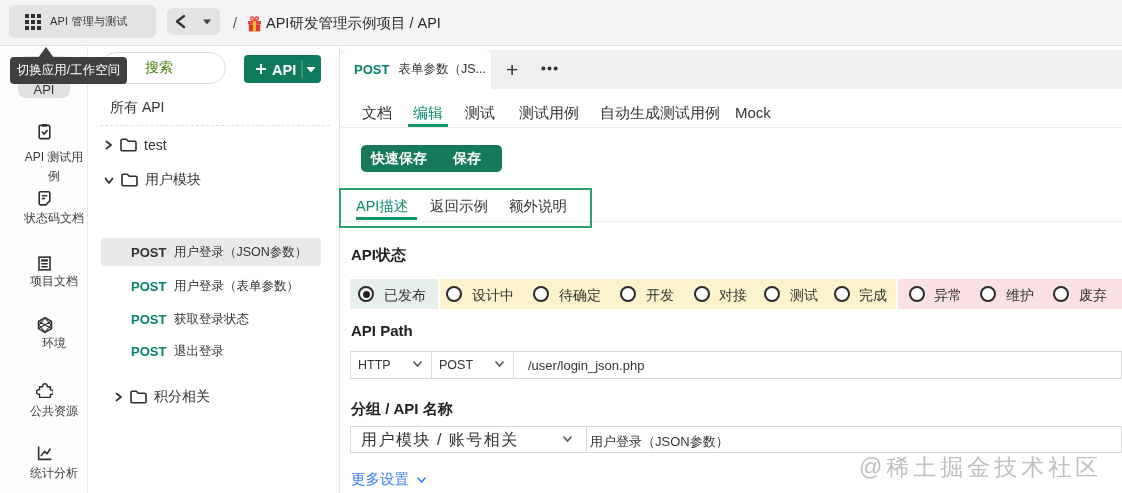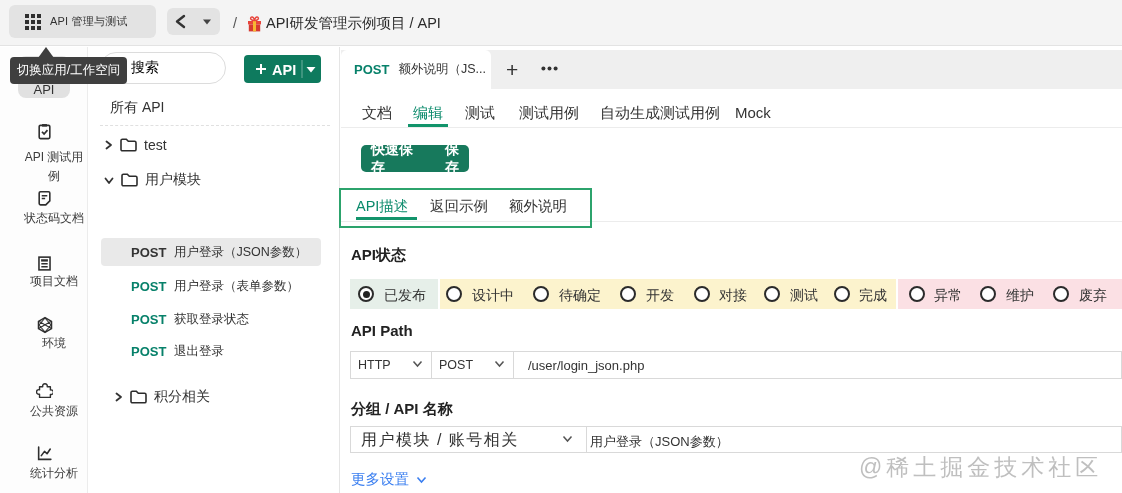--- a/index.html
+++ b/index.html
@@ -18,21 +18,21 @@
   #sidebar { left:0; top:47px; width:88px; height:446px; background:#fdfdfd; border-right:1px solid #ececec; }
   .sideitem { position:absolute; left:0; width:88px; text-align:center;padding-left:20px; }
   .sideitem .lbl { font-size:12px; color:#3c3c3c; }
   .sideicon { position:absolute; }
   #apipill { left:18px; top:56px; width:52px; height:42px; background:#e1e1e1; border-radius:8px; }
   #apipill span { position:absolute; left:0; bottom:1px; width:52px; text-align:center; font-size:13px; color:#333;}
   
   #treepanel { left:89px; top:47px; width:251px; height:446px; background:#fff; border-right:1px solid #e5e5e5; }
   #search { left:100px; top:52px; width:126px; height:32px; border:1px solid #dcdcdc; border-radius:16px;
     background:#fff; display:flex; align-items:center; }
-  #search .ph { color:#000000; font-size:14px; margin-left:30px; }
+  #search .ph { color:#4d7c0f; font-size:14px; margin-left:44px; }
   #apibtn { left:244px; top:55px; width:77px; height:28px; background:#0e7a5e; border-radius:4px; color:#fff;}
   #allapi { left:110px; top:99px; font-size:14px; color:#333; }
   #dash { left:100px; top:125px; width:230px; border-top:1px dashed #e0e0e0; }
   .trow { position:absolute; height:28px; display:flex; align-items:center; font-size:14px; color:#333; }
   .arrow { margin-right:7px; display:flex; }
   .folder { margin-right:7px; display:flex; }
   .post { color:#07816a; font-weight:bold; font-size:13px; width:43px; }
   .postname { font-size:12.5px; color:#333; }
   #selrow { left:101px; top:238px; width:220px; height:28px; background:#e9e9e9; border-radius:4px; }
   
@@ -40,21 +40,21 @@
   #tabstrip { left:341px; top:50px; width:781px; height:39px; background:#efefef; }
   #activetab { left:341px; top:50px; width:150px; height:39px; background:#fff; border-radius:6px 6px 0 0;
     display:flex; align-items:center; white-space:nowrap; overflow:hidden; }
   #activetab .p { color:#07816a; font-weight:bold; font-size:13px; margin-left:13px; }
   #activetab .n { font-size:12.5px; color:#333; margin-left:9px; }
   .stripbtn { position:absolute; top:50px; height:39px; display:flex; align-items:center; color:#333; }
   .navtab { position:absolute; top:104px; height:20px; font-size:15px; color:#333; }
   .navtab.act { color:#0a8a6b; }
   #navline { left:341px; top:127px; width:781px; border-top:1px solid #ececec; }
   #editline { left:408px; top:124px; width:40px; height:3px; background:#12946b; }
-  #savebar { left:361px; top:145px; width:108px; height:27px; background:#17795c; border-radius:5px;
+  #savebar { left:361px; top:145px; width:141px; height:27px; background:#17795c; border-radius:5px;
     display:flex; align-items:center; color:#fff; font-weight:bold; font-size:14px; }
   #savebar .s1 { margin-left:10px; }
   #savebar .s2 { margin-left:26px; }
   #grayline2 { left:341px; top:221px; width:781px; border-top:1px solid #ececec; }
   #subline { left:356px; top:217px; width:61px; height:3px; background:#12946b; }
   #greenbox { left:339px; top:188px; width:253px; height:40px; border:2px solid #2ca36c; }
   .subtab { position:absolute; top:197px; height:20px; font-size:14.5px; color:#333; }
   .subtab.act { color:#0a8a6b; }
   .flabel { position:absolute; font-size:15px; font-weight:bold; color:#222; }
   
@@ -230,21 +230,21 @@
           <path d="M1 2.6 a1.4 1.4 0 0 1 1.4-1.4 h3.9 l2 2.1 h6.3 a1.4 1.4 0 0 1 1.4 1.4 v6.7 a1.4 1.4 0 0 1-1.4 1.4 H2.4 a1.4 1.4 0 0 1-1.4-1.4 z" fill="none" stroke="#2c2c2c" stroke-width="1.6"></path>
         </svg>
       </span>
     <span>积分相关</span>
   </div>
 
   <div class="abs" id="main"></div>
   <div class="abs" id="tabstrip"></div>
   <div class="abs" id="activetab">
       <span class="p">POST</span>
-      <span class="n">额外说明（JS...</span>
+      <span class="n">表单参数（JS...</span>
     </div>
   <div class="stripbtn" style="left:506px;font-size:21px;font-weight:300">+</div>
   <svg class="abs" style="left:541px;top:66px" width="17" height="5" viewBox="0 0 17 5">
       <circle cx="2.4" cy="2.5" r="2" fill="#333"></circle>
       <circle cx="8.5" cy="2.5" r="2" fill="#333"></circle>
       <circle cx="14.6" cy="2.5" r="2" fill="#333"></circle>
     </svg>
 
   <div class="navtab" style="left:362px">文档</div>
   <div class="navtab act" style="left:413px">编辑</div>

